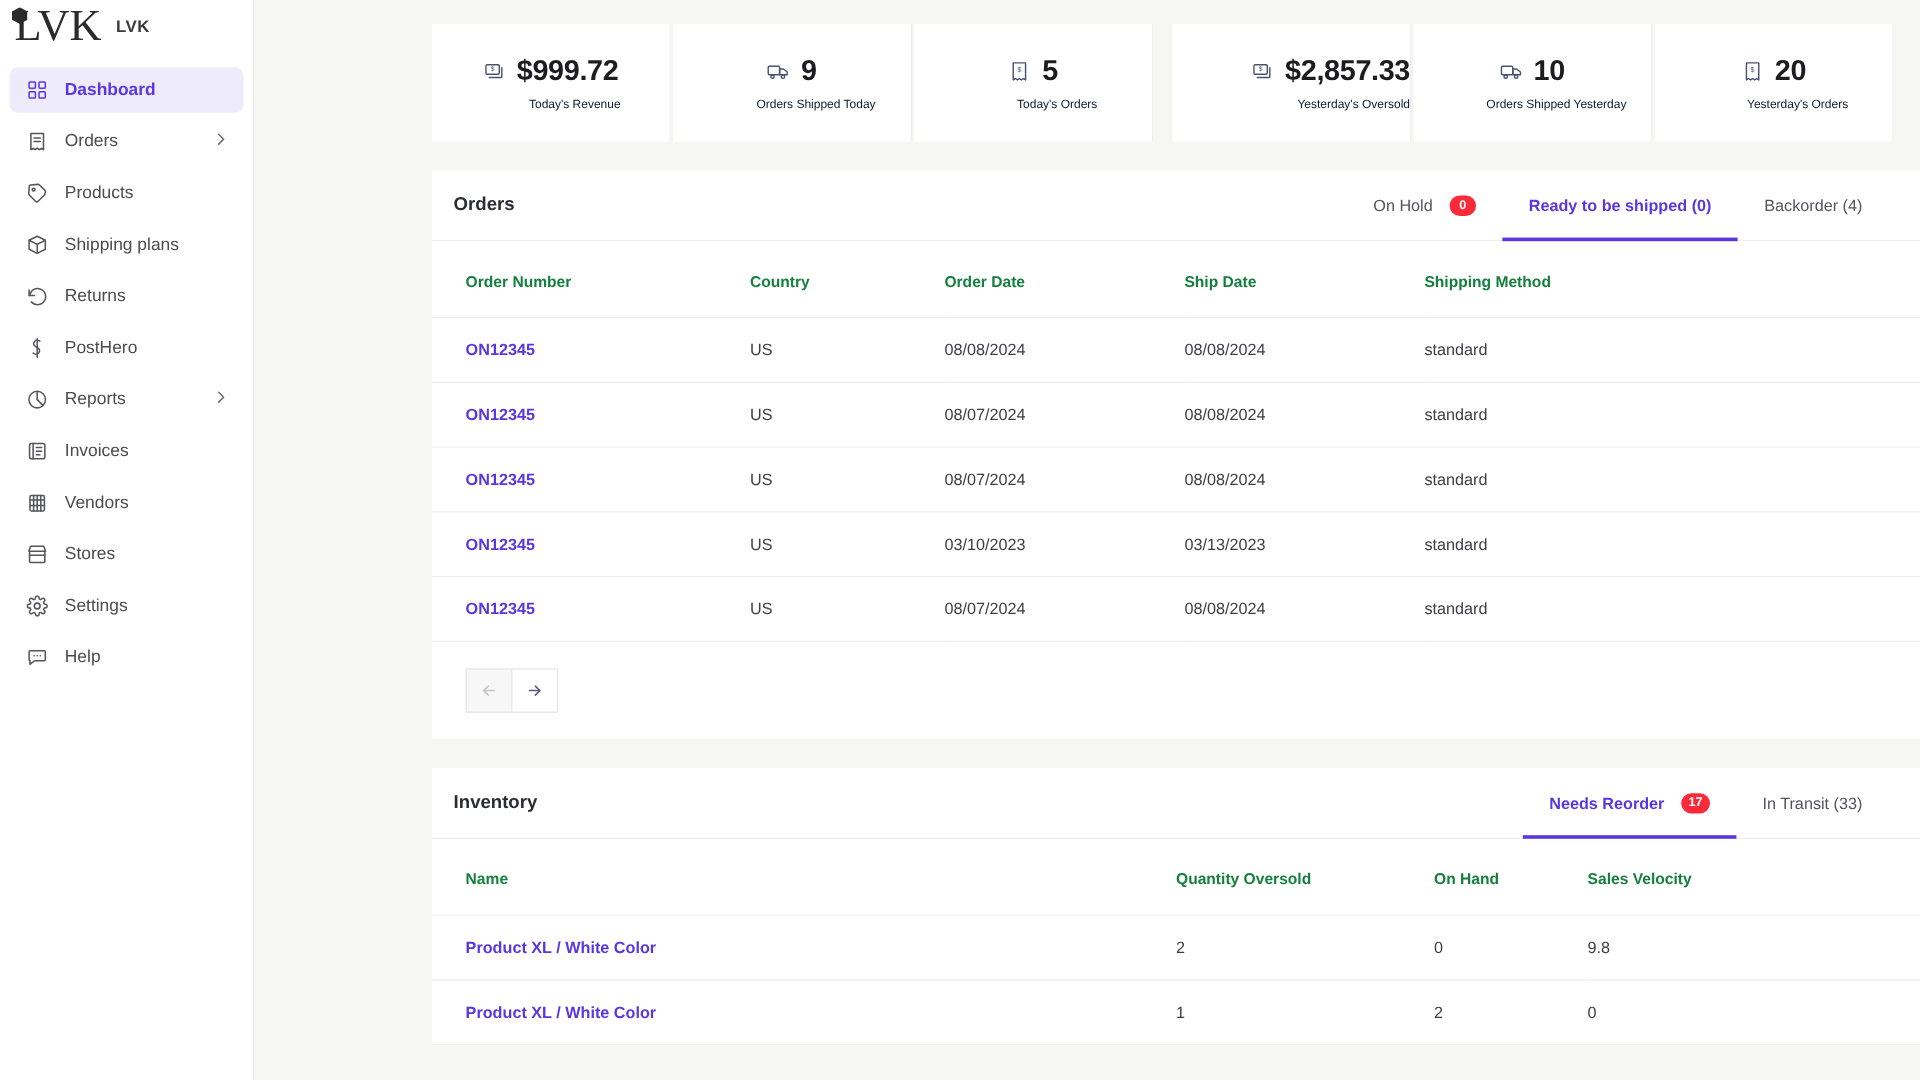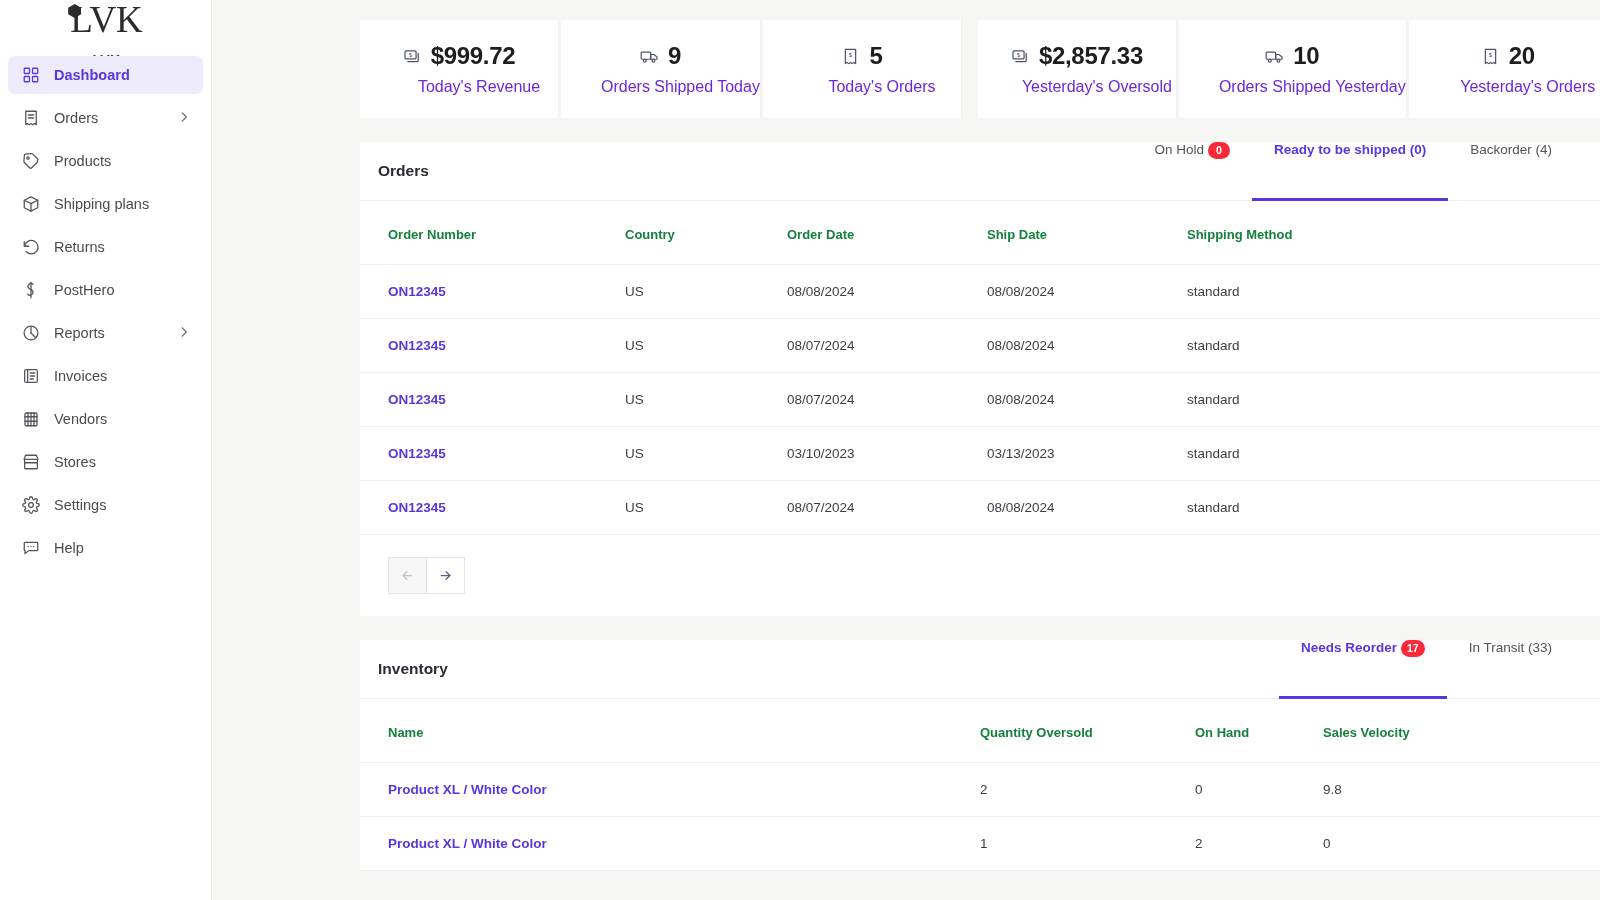--- a/index.html
+++ b/index.html
@@ -14,21 +14,21 @@
   
   .sidebar {
     width: 212px; height: 900px;
     background: #ffffff;
     border-right: 1px solid #e8e8e6;
     flex: 0 0 212px;
     position: relative;
   }
   .brand {
     display: flex; align-items: center;
-    height: 44px; padding: 0 10px 0 12px; gap: 12px; flex-direction: column;
+    height: 44px; padding: 0 10px 0 12px; gap: 12px;
   }
   .brand-logo {
     font-family: "Liberation Serif", serif;
     font-size: 37px; line-height: 40px; color: #2b2b2b;
     letter-spacing: 0px; position: relative; display: inline-block;
   }
   .brand-hex {
     position: absolute; left: -2px; top: 4px;
     width: 13px; height: 14px; background: #2b2b2b;
     clip-path: polygon(50% 0%, 100% 26%, 100% 74%, 50% 100%, 0% 74%, 0% 26%);
@@ -59,37 +59,37 @@
   }
   .inner { padding-left: 148px; padding-right: 0; }
 
   
   .kpi-row { display: flex; gap: 2px; margin-bottom: 24px; }
   .kpi-card {
     background: #ffffff; flex: 0 0 199px; height: 98px;
     display: flex; flex-direction: column; align-items: center; justify-content: center;
     border-right: 1px solid #efefef;
   }
-  .kpi-card.gap-left { margin-left: 14px; }
+  .kpi-card.gap-left { margin-left: 14px; align-items: flex-end; }
   .kpi-top { display: flex; align-items: center; gap: 9px; }
   .kpi-ico { width: 19px; height: 19px; display:block; }
   .kpi-value { font-size: 24px; font-weight: bold; color: #1d1d1f; letter-spacing: -.3px; }
-  .kpi-label { font-size: 16px; color: #6d28d9; margin-top: 8px; white-space: nowrap; margin-left: 40px; }
+  .kpi-label { font-size: 10px; color: #0f172a; margin-top: 8px; white-space: nowrap; margin-left: 40px; }
 
   
   .panel { background: #ffffff; margin-bottom: 24px; }
   .panel-head {
     display: flex; align-items: center;
     height: 59px; padding: 0 26px 0 18px;
     border-bottom: 1px solid #eeeef3;
   }
   .panel-title { font-size: 15.5px; font-weight: bold; color: #2b2b33; }
   .tabs { margin-left: auto; display: flex; align-items: flex-end; height: 59px; gap: 0; }
   .tab {
-    display: flex; gap: 4px;
+    display: flex; align-items: center; gap: 14px;
     height: 59px; padding: 0 22px;
     font-size: 13.5px; color: #53535c; cursor: pointer;
     position: relative; white-space: nowrap;
   }
   .tab.active { color: #5b36e0; font-weight: bold; }
   .tab.active::after {
     content: ""; position: absolute; left: 0; right: 0; bottom: 0;
     height: 3px; background: #5b36e0;
   }
   .badge {

